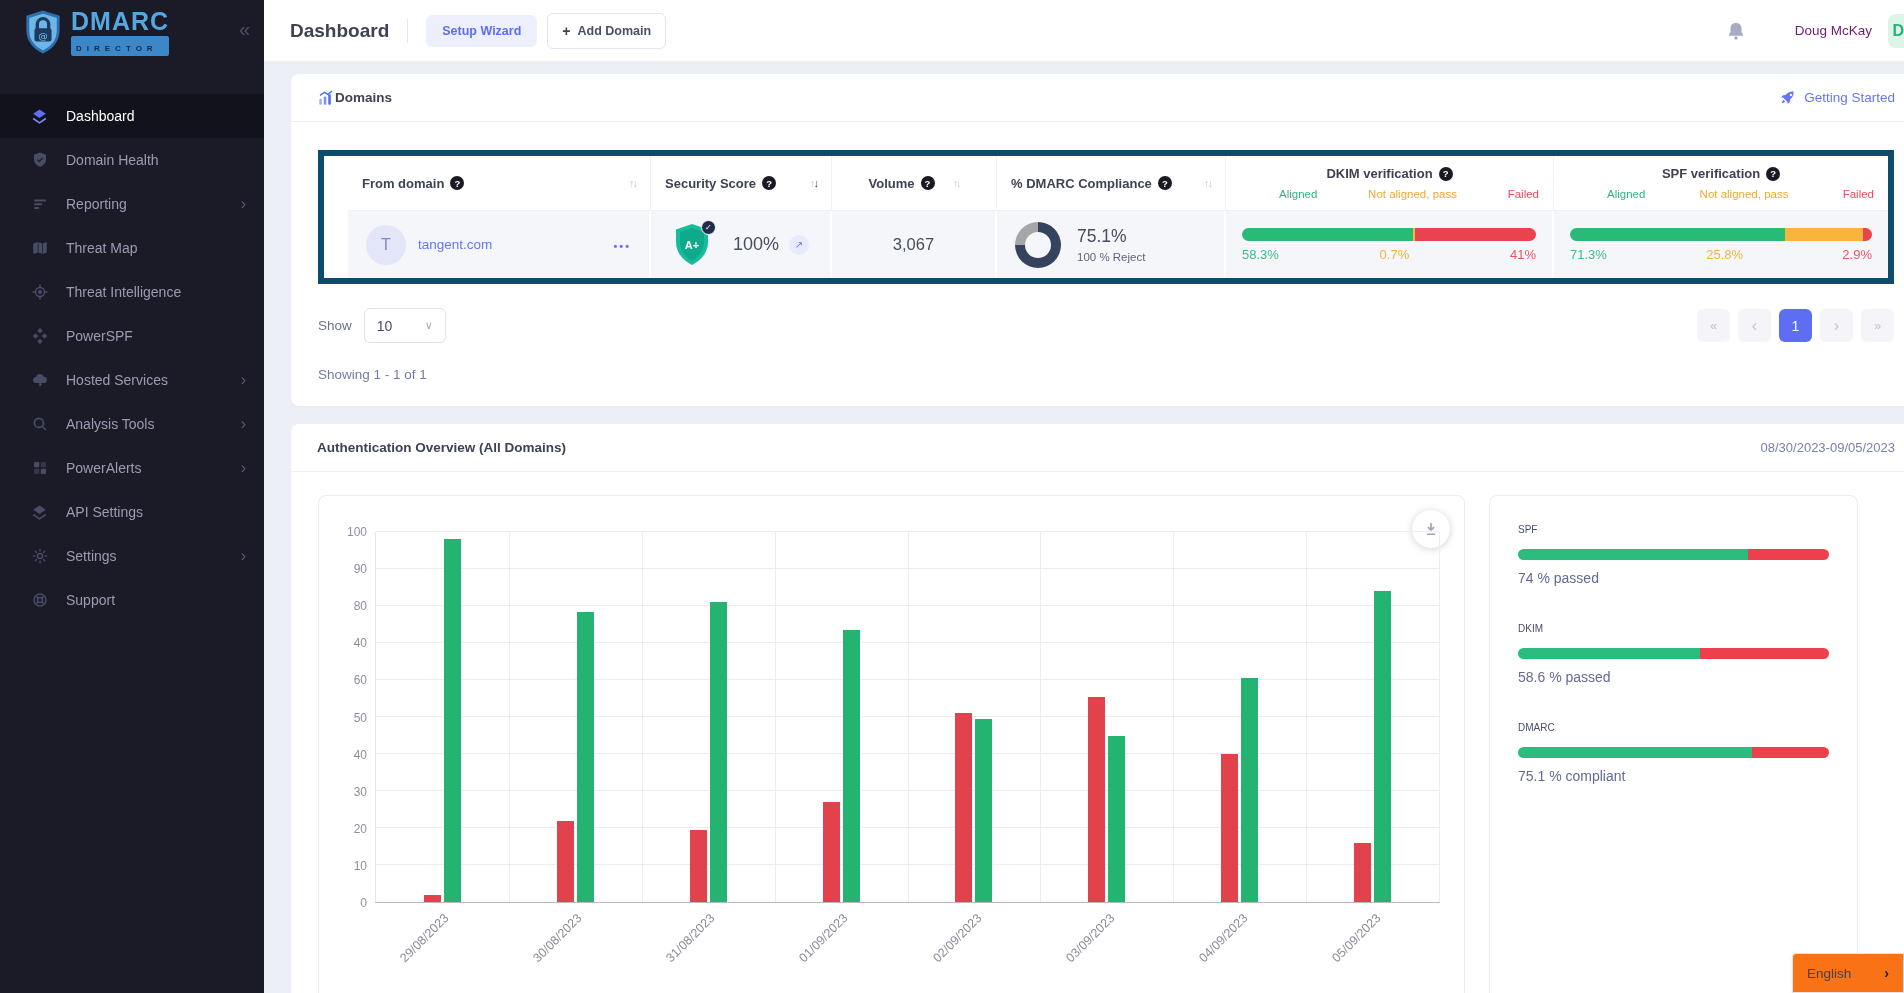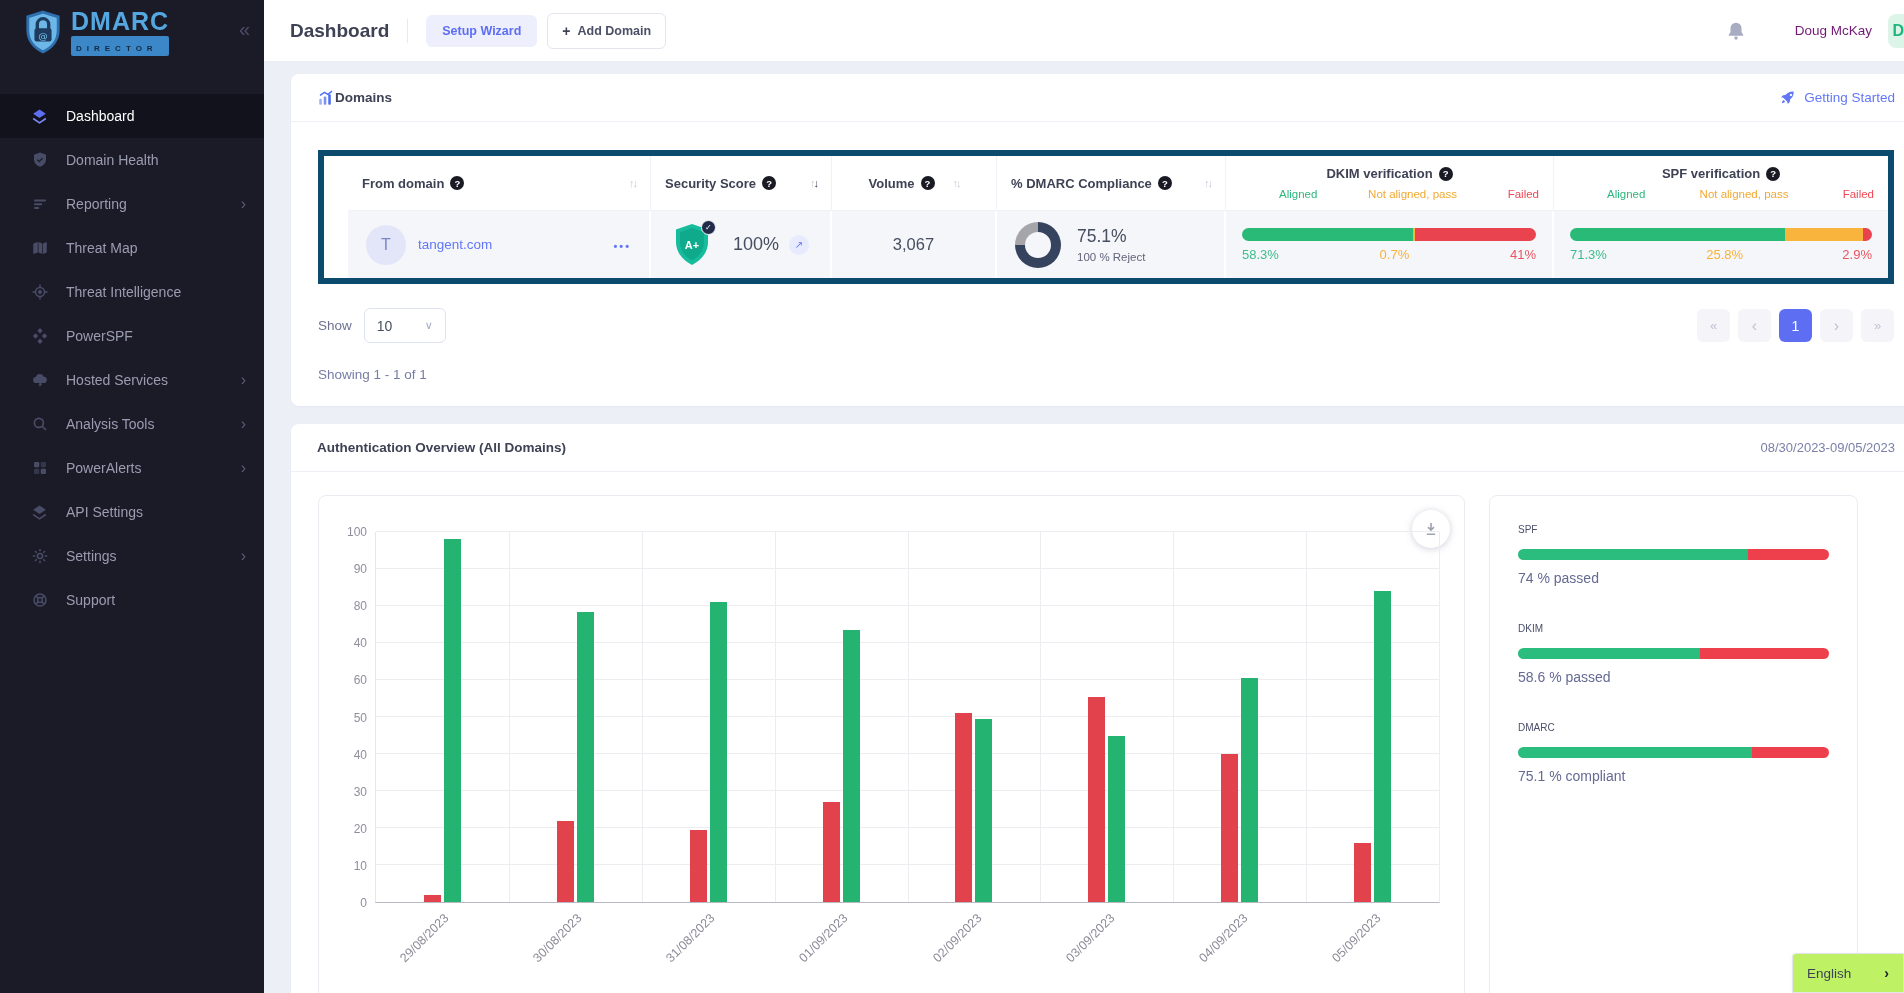--- a/index.html
+++ b/index.html
@@ -145,21 +145,21 @@
     transform:rotate(-45deg); transform-origin:top right; }
 
   .summary-card { width:369px; height:560px; border:1px solid #ebecf2; border-radius:8px;
     padding:28px 28px; background:#fff; }
   .sum-section { margin-bottom:37px; }
   .sum-label { font-size:10px; color:#4a4e69; margin-bottom:14px; }
   .sum-bar { height:11px; border-radius:6px; overflow:hidden; display:flex; }
   .sum-bar .sg { background:#2abd7e; } .sum-bar .sr { background:#ee3f4d; flex:1; }
   .sum-text { margin-top:10px; font-size:14px; color:#646a93; }
 
-  .lang-picker { position:fixed; right:0; bottom:0; width:112px; height:40px; background:#bef264;
+  .lang-picker { position:fixed; right:0; bottom:0; width:112px; height:40px; background:#f97316;
     border:1px solid #e3e3ec; border-radius:4px 0 0 0; display:flex; align-items:center;
     justify-content:space-between; padding:0 14px; cursor:pointer; box-shadow:0 1px 4px rgba(0,0,0,.06); }
   .lang-label { font-size:13.5px; color:#3f4254; }
   .lang-chev { color:#1e1e2d; font-weight:700; font-size:14px; } .lang-chev::before { content:"›"; }
 </style>
 </head>
 <body>
 
 <div class="app">
 

